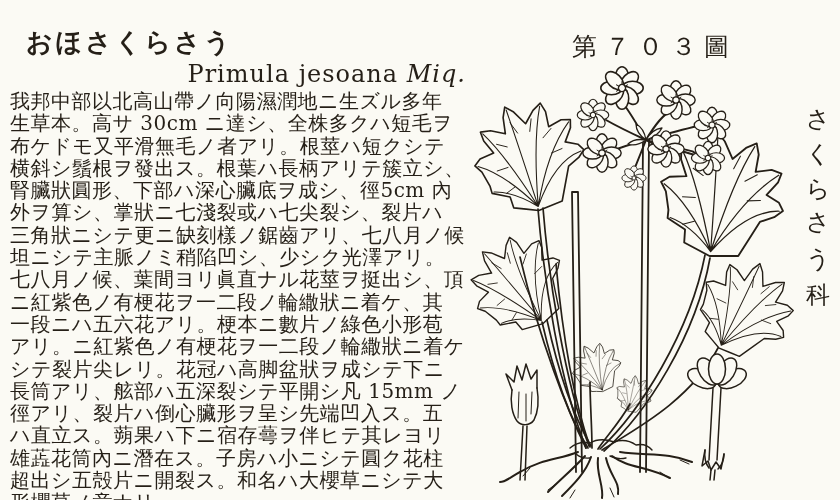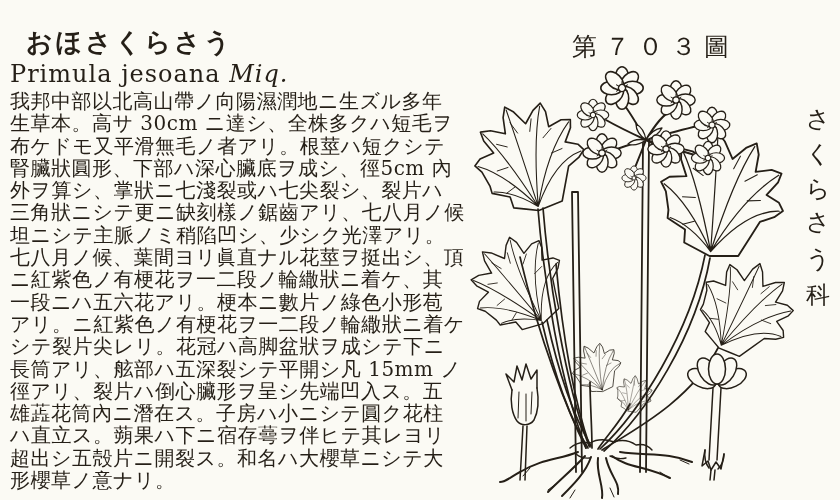--- a/index.html
+++ b/index.html
@@ -8,21 +8,21 @@
     background:#fbfaf4;color:#251f17;
     font-family:"DejaVu Serif","Liberation Serif",serif;
   }
   .page{position:absolute;inset:0;}
   .text-col{position:absolute;left:10px;top:24px;width:456px;}
   .title-kana{
     font-size:26px;font-weight:bold;text-align:left;
     margin:0 0 0 16px;letter-spacing:3px;line-height:36px;white-space:nowrap;
   }
   .title-latin{
-    font-size:24px;font-weight:normal;text-align:left;
+    font-size:24px;font-weight:normal;text-align:right;
     margin:0;line-height:28px;letter-spacing:1px;
   }
   .title-latin .author{font-style:italic;}
   .desc{
     font-size:20px;line-height:22.3px;letter-spacing:0.5px;
     text-align:justify;text-justify:inter-character;margin-top:2px;
   }
   .desc .ln{min-height:22.3px;white-space:nowrap;}
   .fig-label{
     position:absolute;left:572px;top:30px;font-size:25px;
@@ -40,33 +40,34 @@
 
 <div class="page">
 
   <div class="text-col">
     <h1 class="title-kana">おほさくらさう</h1>
     <h2 class="title-latin"><span>Primula jesoana</span> <span class="author">Miq.</span></h2>
     <div class="desc">
       <div class="ln">我邦中部以北高山帶ノ向陽濕潤地ニ生ズル多年</div>
       <div class="ln">生草本。高サ 30cm ニ達シ、全株多クハ短毛ヲ</div>
       <div class="ln">布ケドモ又平滑無毛ノ者アリ。根莖ハ短クシテ</div>
+      <div class="ln">横斜シ鬚根ヲ發出ス。根葉ハ長柄アリテ簇立シ、</div>
       <div class="ln">腎臟狀圓形、下部ハ深心臟底ヲ成シ、徑5cm 內</div>
       <div class="ln">外ヲ算シ、掌狀ニ七淺裂或ハ七尖裂シ、裂片ハ</div>
       <div class="ln">三角狀ニシテ更ニ缺刻樣ノ鋸齒アリ、七八月ノ候</div>
       <div class="ln">坦ニシテ主脈ノミ稍陷凹シ、少シク光澤アリ。</div>
       <div class="ln">七八月ノ候、葉間ヨリ眞直ナル花莖ヲ挺出シ、頂</div>
       <div class="ln">ニ紅紫色ノ有梗花ヲ一二段ノ輪繖狀ニ着ケ、其</div>
       <div class="ln">一段ニハ五六花アリ。梗本ニ數片ノ綠色小形苞</div>
       <div class="ln">アリ。ニ紅紫色ノ有梗花ヲ一二段ノ輪繖狀ニ着ケ</div>
       <div class="ln">シテ裂片尖レリ。花冠ハ高脚盆狀ヲ成シテ下ニ</div>
       <div class="ln">長筒アリ、舷部ハ五深裂シテ平開シ凡 15mm ノ</div>
       <div class="ln">徑アリ、裂片ハ倒心臟形ヲ呈シ先端凹入ス。五</div>
+      <div class="ln">ハ直立ス。蒴果ハ下ニ宿存蕚ヲ伴ヒテ其レヨリ</div>
       <div class="ln">雄蕋花筒內ニ潛在ス。子房ハ小ニシテ圓ク花柱</div>
-      <div class="ln">ハ直立ス。蒴果ハ下ニ宿存蕚ヲ伴ヒテ其レヨリ</div>
       <div class="ln">超出シ五殻片ニ開裂ス。和名ハ大櫻草ニシテ大</div>
       <div class="ln">形櫻草ノ意ナリ。</div>
     </div>
   </div>
 
   <div class="fig-label">第７０３圖</div>
 
   <div class="family-vert">さくらさう科</div>
 
   <svg class="illus" width="340" height="448" viewBox="0 0 340 448" xmlns="http://www.w3.org/2000/svg" xmlns:xlink="http://www.w3.org/1999/xlink" fill="none" stroke="#251f17" stroke-linecap="round" stroke-linejoin="round">

